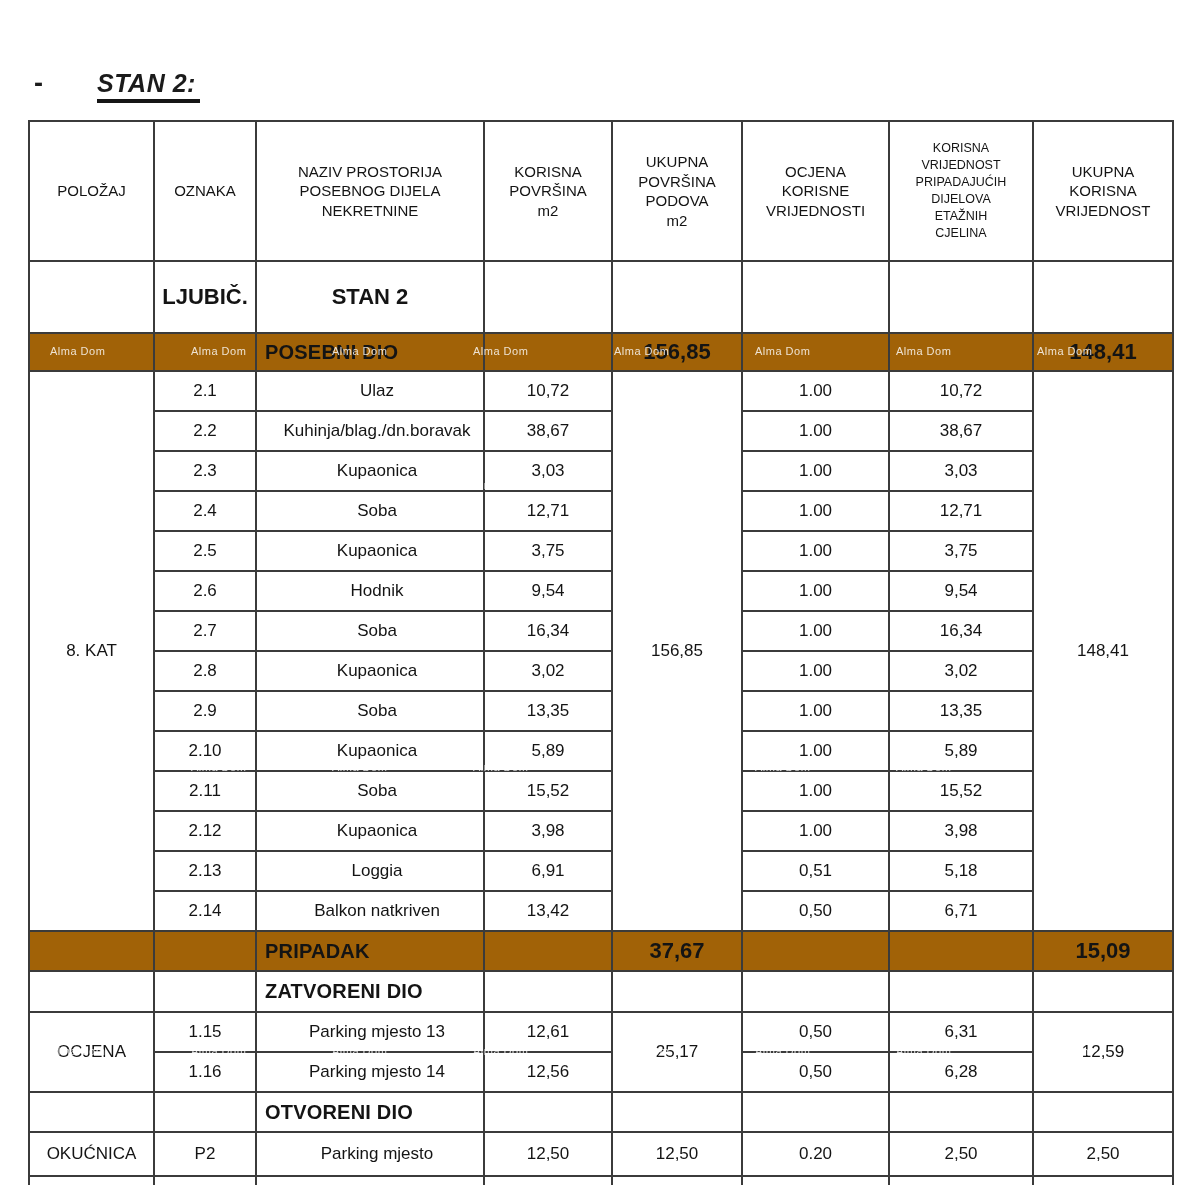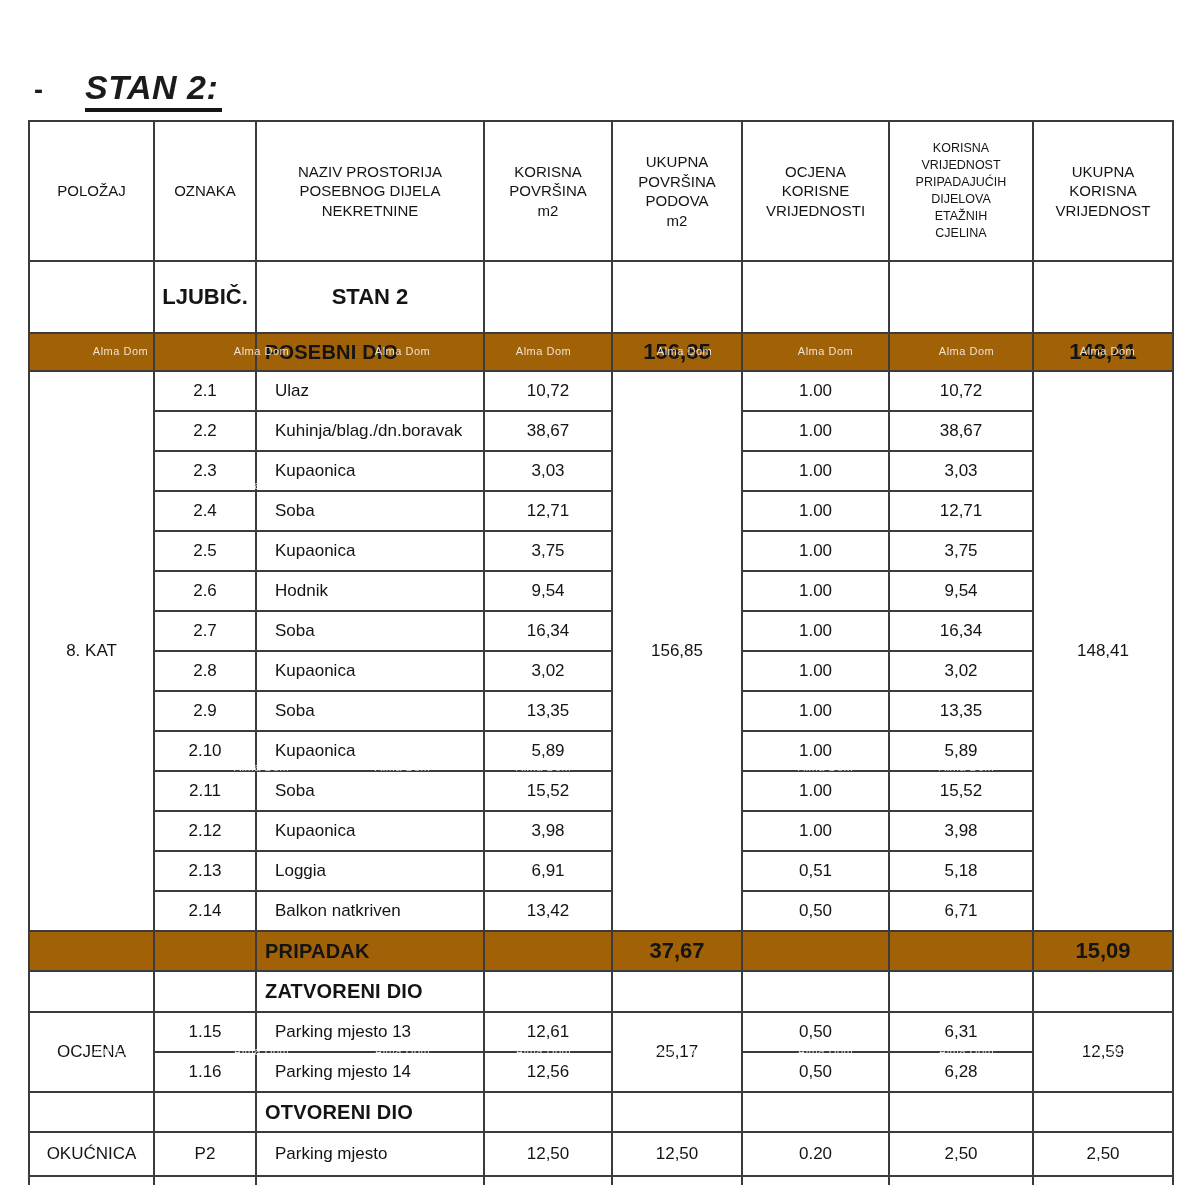--- a/index.html
+++ b/index.html
@@ -9,22 +9,22 @@
     position: relative; overflow: hidden;
     font-family: "Liberation Sans", sans-serif;
     color: #1b1b1b;
   }
   .page { position: absolute; inset: 0; }
 
   
   .title-block { position: absolute; left: 34px; top: 68px; display: flex; align-items: baseline; }
   .title-dash { font-size: 27px; font-weight: bold; color: #1b1b1b; }
   .title-text {
-    margin-left: 42px;
-    font-size: 34px; font-weight: bold; font-style: italic;
+    margin-left: 54px;
+    font-size: 25px; font-weight: bold; font-style: italic;
     letter-spacing: 0.5px;
     border-bottom: 4px solid #161616; padding-bottom: 1px; padding-right: 4px;
   }
 
   
   table.etaz {
     position: absolute; left: 28px; top: 120px;
     width: 1144px; table-layout: fixed;
     border-collapse: collapse;
   }
@@ -33,39 +33,38 @@
     text-align: center; vertical-align: middle;
     font-size: 17px; color: #141414;
     padding: 0 4px;
     overflow: hidden;
   }
   .etaz tr.hdr td {
     font-size: 15px; line-height: 1.3;
     white-space: pre-line; padding: 0 2px;
   }
   .etaz tr.hdr td.hdr-small { font-size: 12.5px; line-height: 1.35; }
-  .etaz td.naziv { text-align: left; padding-left: 18px; }
+  .etaz td.naziv { text-align: center; padding-left: 18px; }
   .etaz td.bold { font-weight: bold; font-size: 22px; }
   .etaz td.section { font-weight: bold; font-size: 20px; text-align: left; padding-left: 8px; letter-spacing: 0.2px; }
   .etaz tr.gray td { background: #a16207; margin-left: 48px; }
   .etaz tr.sliver td { border-bottom: none; height: 9px; background: #ffffff; }
 
   
   .wm-row {
     position: absolute; left: 28px; width: 1144px;
     display: flex; align-items: center;
     padding-left: 22px;
     pointer-events: none; z-index: 5;
   }
   .wm-row .wm {
     flex: 0 0 141px;
     font-size: 11px; letter-spacing: 0.5px;
     color: rgba(255,255,255,0.82);
     white-space: nowrap;
-    text-align: center;
   }
   .wm-row.wm-gray { top: 332px; height: 38px; }
   .wm-row.wm-f1 { top: 478px; height: 14px; }
   .wm-row.wm-f2 { top: 760px; height: 14px; }
   .wm-row.wm-f3 { top: 1044px; height: 14px; }
 </style>
 </head>
 <body>
 
 <div class="page">

